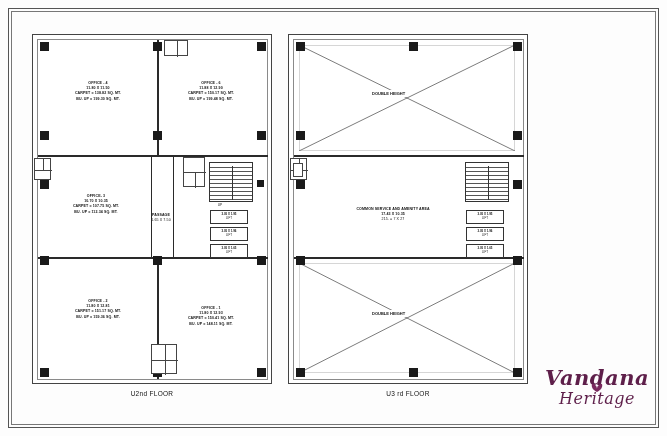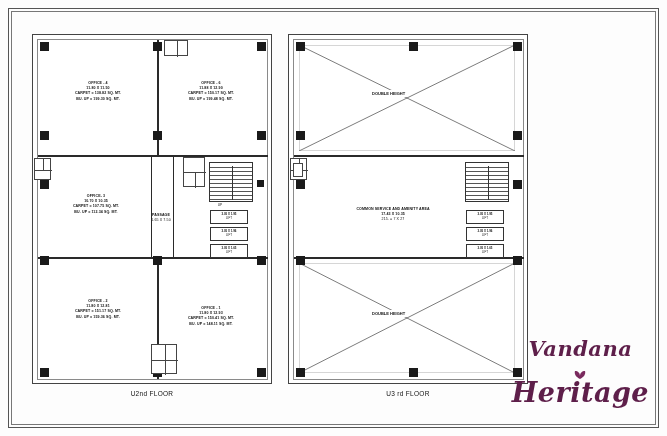--- a/index.html
+++ b/index.html
@@ -184,26 +184,26 @@
     font-size: 21px;
     font-weight: bold;
     color: #5e1f4a;
     letter-spacing: 0.5px;
     line-height: 1;
     margin-top: 41px;
   }
   .logo .l2 {
     font-family: "DejaVu Serif", serif;
     font-style: italic;
-    font-size: 27px;
-    font-weight: bold;
+    font-size: 16px;
+    font-weight: normal;
     color: #5e1f4a;
     letter-spacing: 0.5px;
     line-height: 1.15;
-    margin-top: 18px;
+    margin-top: 2px;
   }
   .logo .leaf {
     position: absolute;
     left: 50%;
     top: -7px;
     transform: translateX(-50%);
     width: 14px;
     height: 10px;
   }
 </style>

